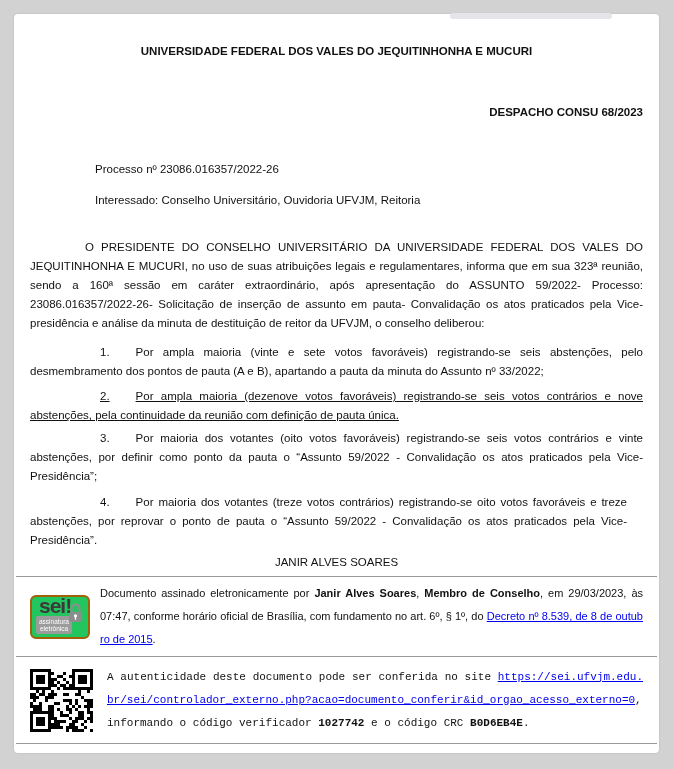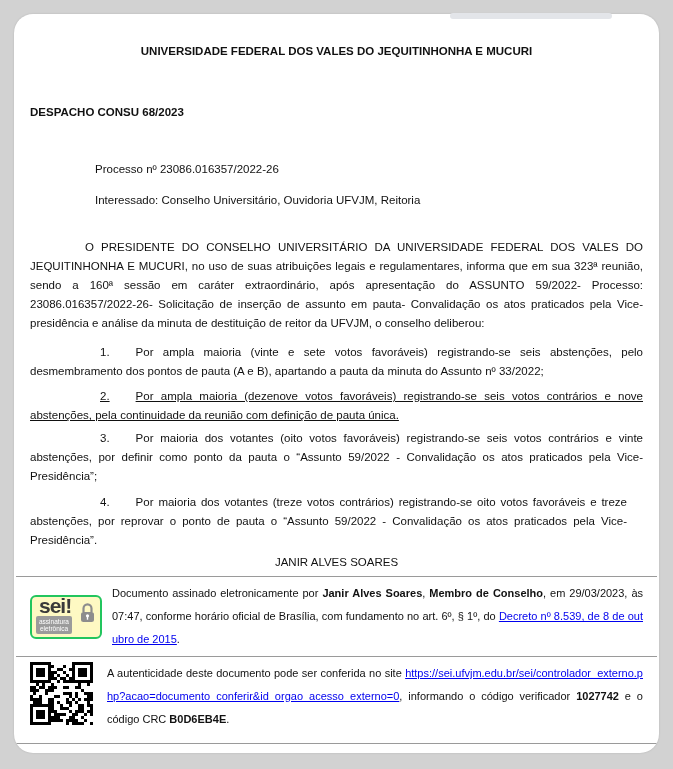--- a/index.html
+++ b/index.html
@@ -8,30 +8,30 @@
     background:#d2d2d2;
     font-family:"Liberation Sans","DejaVu Sans",sans-serif;
     color:#111;
   }
   .top-overlay{
     position:absolute;left:450px;top:13px;width:162px;height:6px;
     background:#e3e5e9;border-radius:4px;z-index:3;
   }
   .card{
     position:absolute;left:14px;top:14px;width:645px;height:739px;
-    background:#ffffff;border-radius:19px;box-sizing:border-box;
+    background:#ffffff;border-radius:4px;box-sizing:border-box;
     box-shadow:0 0 2px rgba(0,0,0,.15);
     overflow:hidden;z-index:2;
   }
   .doc{padding:0 16px;font-size:11.5px;line-height:19px;}
   .h-univ{
     padding-top:28px;text-align:center;font-weight:bold;font-size:11.5px;
   }
   .h-title{
-    margin-top:42px;text-align:left;font-weight:bold;font-size:11.5px;
+    margin-top:42px;text-align:right;font-weight:bold;font-size:11.5px;
   }
   .meta-proc{margin-top:38px;margin-left:65px;}
   .meta-int{margin-top:12px;margin-left:65px;}
   .intro{
     margin-top:28px;text-align:justify;text-indent:55px;
   }
   .item{
     text-align:justify;text-indent:70px;
   }
   .item-1{margin-top:10px;}
@@ -44,37 +44,37 @@
   .rule.r1{margin-top:4px;}
   .sig-row{
     display:flex;align-items:center;gap:10px;
     padding:5px 0;min-height:54px;box-sizing:border-box;
   }
   .sig-text,.ver-text{font-size:11px;line-height:23px;text-align:justify;flex:1;}
   a.lnk{color:#0000ee;text-decoration:underline;word-break:break-all;}
   b{font-weight:bold;}
   
   .sei-box{
-    position:relative;width:72px;height:44px;flex:0 0 auto;
-    border:2px solid #22c55e;border-radius:6px;box-sizing:border-box;
-    background:#fef9c3;
+    position:relative;width:60px;height:44px;flex:0 0 auto;
+    border:2px solid #a16207;border-radius:6px;box-sizing:border-box;
+    background:#22c55e;
   }
   .sei-brand{
     position:absolute;left:7px;top:-1px;
     font-weight:bold;font-size:21px;letter-spacing:-1px;color:#3a3a3a;
   }
   .sei-chip{
     position:absolute;left:4px;bottom:3px;
     background:#9b9b9b;color:#fff;border-radius:2px;
     font-size:6.5px;line-height:7px;padding:2px 3px;text-align:center;
   }
   .sei-lock{position:absolute;right:4px;top:6px;}
   .ver-row{
-    display:flex;align-items:flex-start;gap:14px;
-    padding:5px 0;min-height:86px;box-sizing:border-box;
+    display:flex;align-items:center;gap:14px;
+    padding:5px 0;min-height:86px;box-sizing:border-box;font-family:Liberation Mono, monospace;
   }
   .qr{flex:0 0 auto;width:63px;height:63px;}
   .rule-thick{border-top:3px solid #000;margin:14px -14px 0 -14px;}
   .footer-row{
     display:flex;justify-content:space-between;align-items:flex-end;
     font-size:9px;line-height:11px;margin-top:4px;padding:0 4px;
   }
 </style>
 </head>
 <body>

